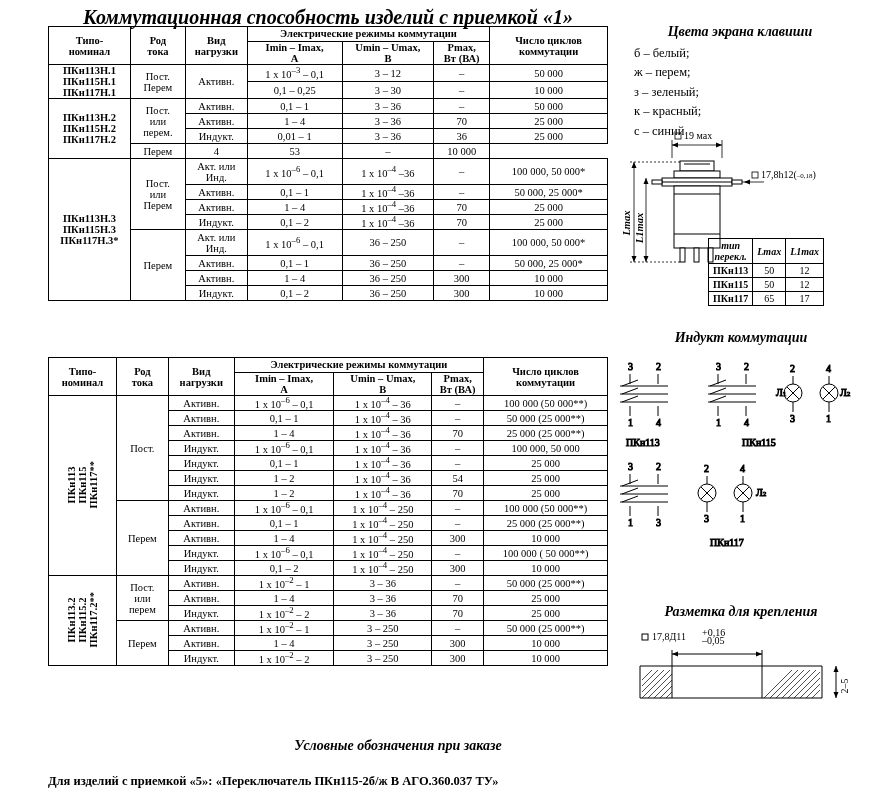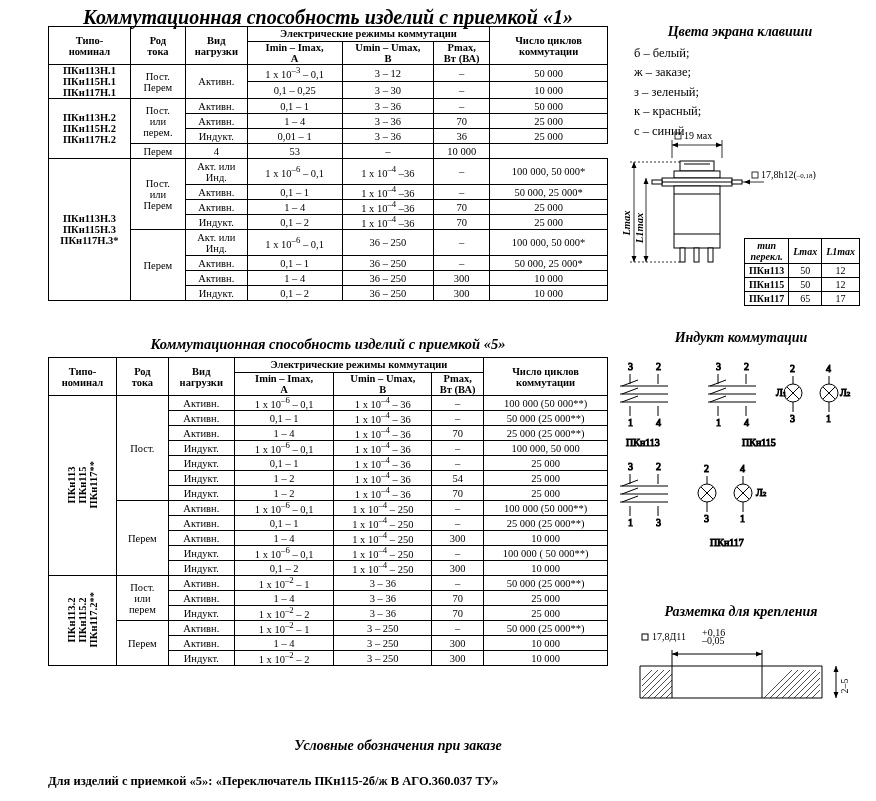--- a/index.html
+++ b/index.html
@@ -42,21 +42,21 @@
   .rtitle { font-style:italic; font-weight:bold; text-align:center; font-size:14px; }
   #colors { position:absolute; left:612px; top:6px; width:256px; }
   #colors .rtitle { margin-bottom:4px;margin-top:18px; }
   #colors ul { list-style:none; margin:0; padding:0 0 0 22px; }
   #colors li { font-size:12.5px; line-height:1.55; }
 
   #dims { position:absolute; left:612px; top:128px; width:258px; }
   #sch  { position:absolute; left:612px; top:330px; width:258px; }
   #mark { position:absolute; left:612px; top:604px; width:258px; }
 
-  table.mini { border-collapse:collapse; font-size:10px;margin-left:36px; }
+  table.mini { border-collapse:collapse; font-size:10px; }
   table.mini td, table.mini th { border:1px solid #000; padding:1px 4px; text-align:center; }
   table.mini th { font-weight:bold; font-style:italic; }
 
   .note { position:absolute; left:48px; top:723px; font-size:11.5px; font-weight:bold; }
   .ordtitle { position:absolute; left:48px; top:738px; width:700px; text-align:center;
               font-style:italic; font-weight:bold; font-size:14px; }
   .ord1 { position:absolute; left:48px; top:758px; font-size:12.5px; font-weight:bold; }
   .ord2 { position:absolute; left:48px; top:774px; font-size:12.5px; font-weight:bold; }
   svg { display:block; }
   .lbl { font-family:"Liberation Serif", serif; font-size:10px; }
@@ -194,21 +194,20 @@
             <td>Индукт.</td>
             <td>0,1 – 2</td>
             <td>36 – 250</td>
             <td>300</td>
             <td>10 000</td>
           </tr>
         </tbody>
     </table>
   </div>
 
-  <div class="title2 ttl">Коммутационная способность изделий с приемкой «5»</div>
 
   <div id="t2wrap">
     <table class="spec" id="t2">
       <colgroup>
         <col style="width:68px">
           <col style="width:52px">
           <col style="width:66px">
         <col style="width:100px">
           <col style="width:98px">
           <col style="width:52px">
@@ -360,21 +359,21 @@
             <td>10 000</td>
           </tr>
         </tbody>
     </table>
   </div>
 
   <div id="colors">
     <div class="rtitle">Цвета экрана клавиши</div>
     <ul id="colorlist">
         <li>б – белый;</li>
-        <li>ж – заказе;</li>
+        <li>ж – перем;</li>
         <li>з – зеленый;</li>
         <li>к – красный;</li>
         <li>с – синий</li>
       </ul>
   </div>
 
   <div id="dims">
     <svg width="258" height="175" viewBox="0 0 258 175">
 
       <g stroke="#000" stroke-width="0.8" fill="none">

